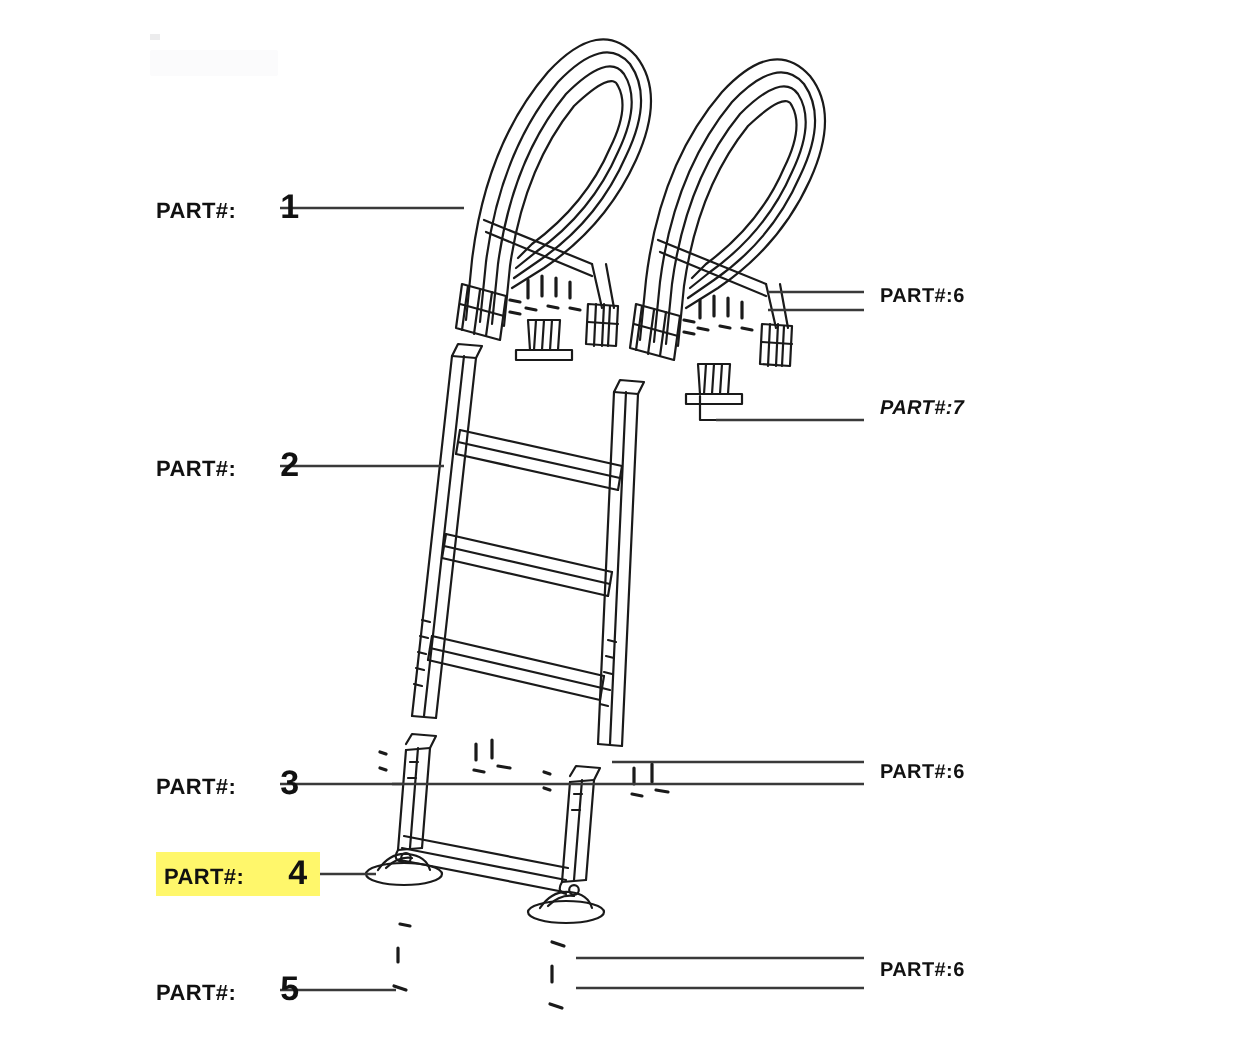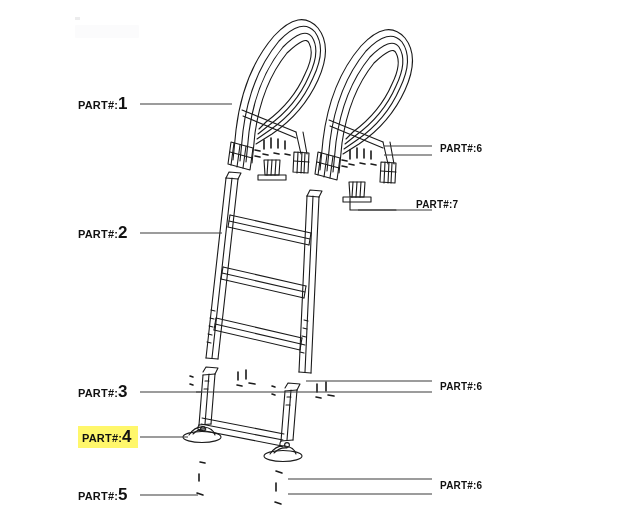--- a/index.html
+++ b/index.html
@@ -12,21 +12,21 @@
   }
   #stage{position:absolute;left:0;top:0;width:629px;height:522px;}
   .callout{
     position:absolute;
     white-space:nowrap;
     color:#111111;
     font-weight:bold;
     line-height:1;
     display:flex;
     align-items:baseline;
-    gap:0;
+    gap:22px;
   }
   .callout .pfx{font-size:11px;letter-spacing:.2px;}
   .callout .num{font-size:17px;}
   .callout.right .pfx{font-size:10px;}
   .callout.right{gap:0;}
   .callout.hl{
     background:#fff76b;
     padding:2px 6px 3px 4px;
     margin-left:-4px;
   }
@@ -260,21 +260,21 @@
 
   <div class="callout" style="left:78px;top:486px;">
     <span class="pfx">PART#:</span>
     <span class="num">5</span>
   </div>
 
   <div class="callout right" style="left:440px;top:144px;">
     <span class="pfx">PART#:6</span>
   </div>
 
-  <div class="callout right" style="left:416px;top:200px;">
+  <div class="callout right" style="left:440px;top:200px;font-style:italic;">
     <span class="pfx">PART#:7</span>
   </div>
 
   <div class="callout right" style="left:440px;top:382px;">
     <span class="pfx">PART#:6</span>
   </div>
 
   <div class="callout right" style="left:440px;top:481px;">
     <span class="pfx">PART#:6</span>
   </div>

